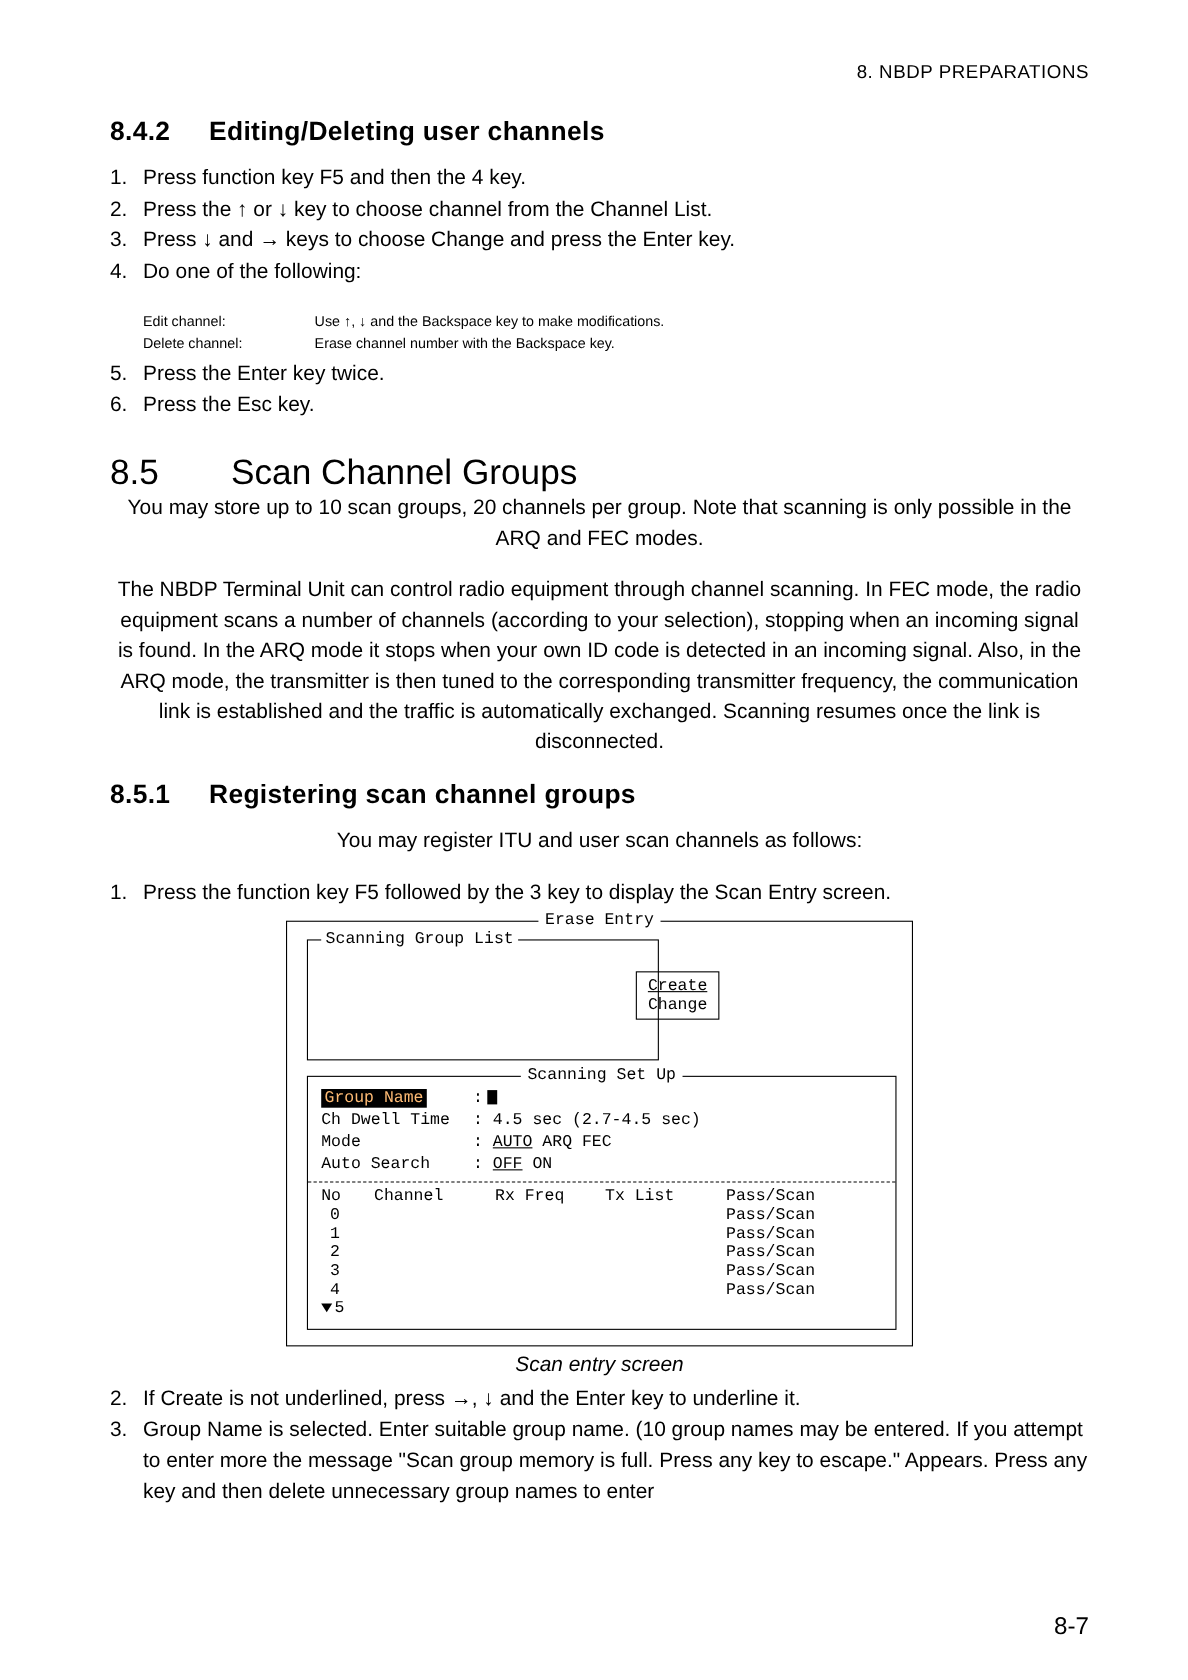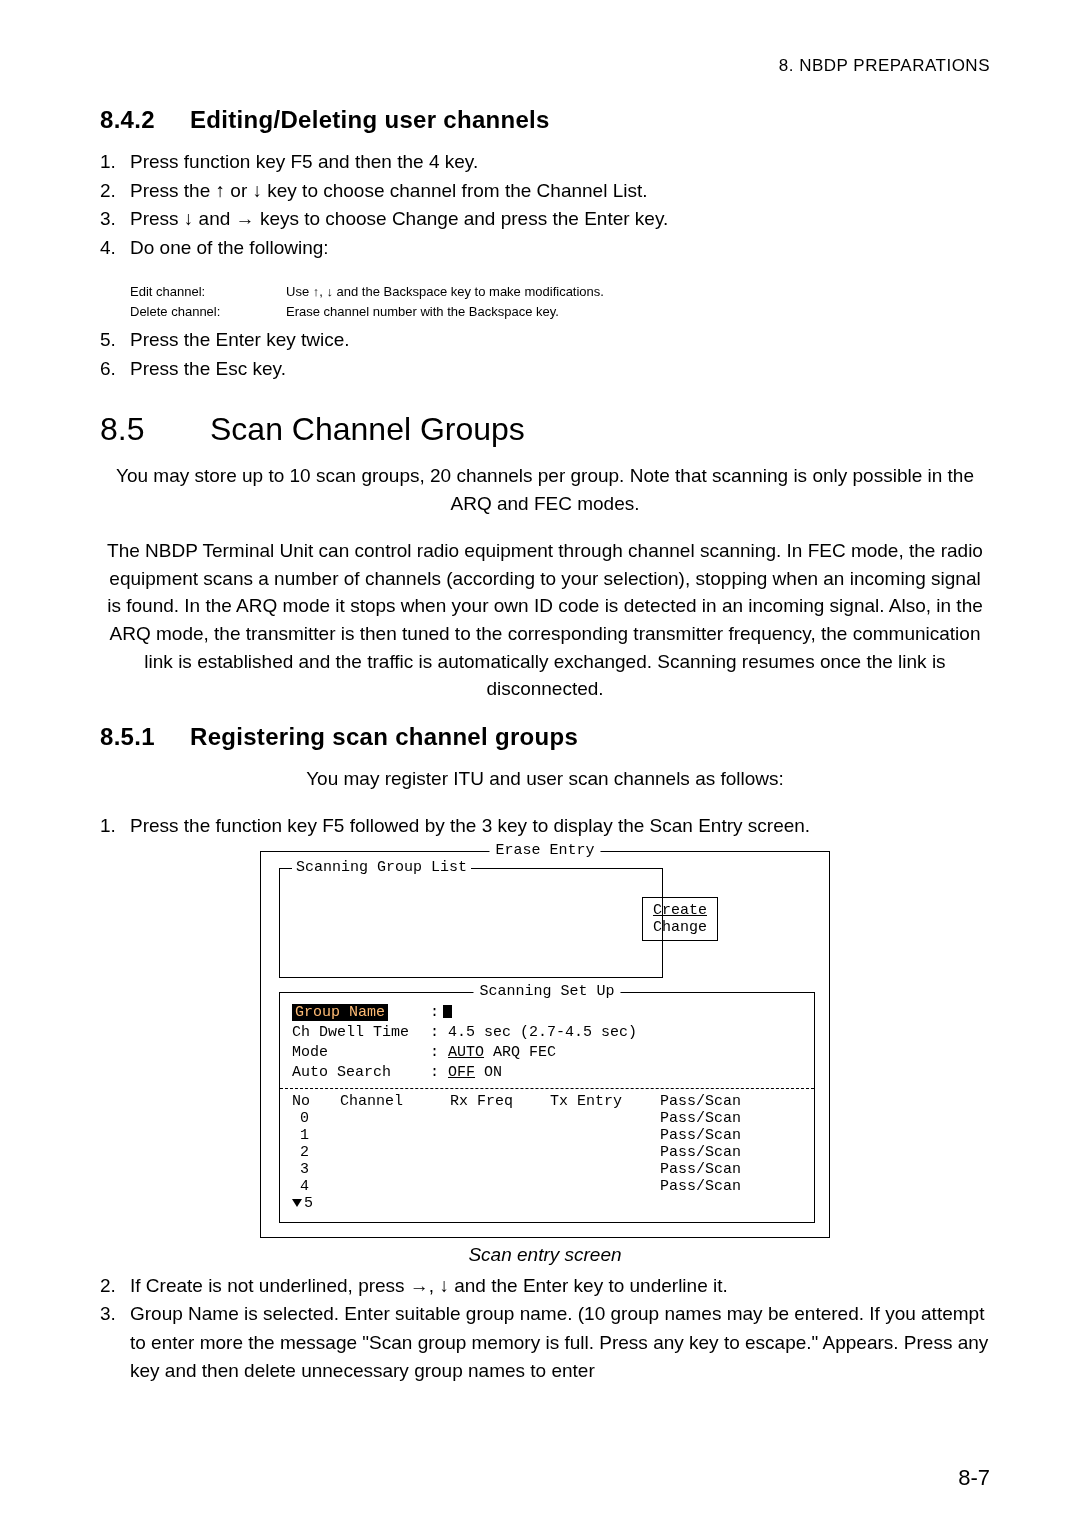--- a/index.html
+++ b/index.html
@@ -60,21 +60,20 @@
       display: flex;
     }
     .indent-block .lbl {
       width: 156px;
       flex-shrink: 0;
     }
     .section-heading {
       font-size: 32px;
       font-weight: normal;
       margin-top: 28px;
-      margin-bottom: 14px;
     }
     .section-heading .num {
       display: inline-block;
       width: 110px;
     }
     .para {
       font-size: 19px;
       line-height: 1.45;
       margin-bottom: 20px;
       text-align: center;
@@ -94,21 +93,21 @@
       left: 50%;
       transform: translateX(-50%);
       background: #fff;
       padding: 0 6px;
     }
     .sg-list {
       border: 1px solid #000;
       margin: 16px 3px 6px 18px;
       height: 110px;
       position: relative;
-      width: 384px;
+      width: 320px;
     }
     .sg-list-title {
       position: absolute;
       top: -10px;
       left: 12px;
       background: #fff;
       padding: 0 4px;
     }
     .create-change-box {
       border: 1px solid #000;
@@ -293,21 +292,21 @@
     </div>
     <div class="setup-row">
       <span class="k">Auto Search</span>
       <span><span>: </span><span class="u">OFF</span><span> ON</span></span>
     </div>
     <hr class="dashed-sep">
     <div class="table-head">
       <span class="c1">No</span>
       <span class="c2">Channel</span>
       <span class="c3">Rx Freq</span>
-      <span class="c4">Tx Entry</span>
+      <span class="c4">Tx List</span>
       <span class="c5">Pass/Scan</span>
     </div>
     <div class="table-row">
         <span class="c1">0</span>
         <span class="c2"></span>
         <span class="c3"></span>
         <span class="c4"></span>
         <span class="c5">Pass/Scan</span>
       </div>
     <div class="table-row">

